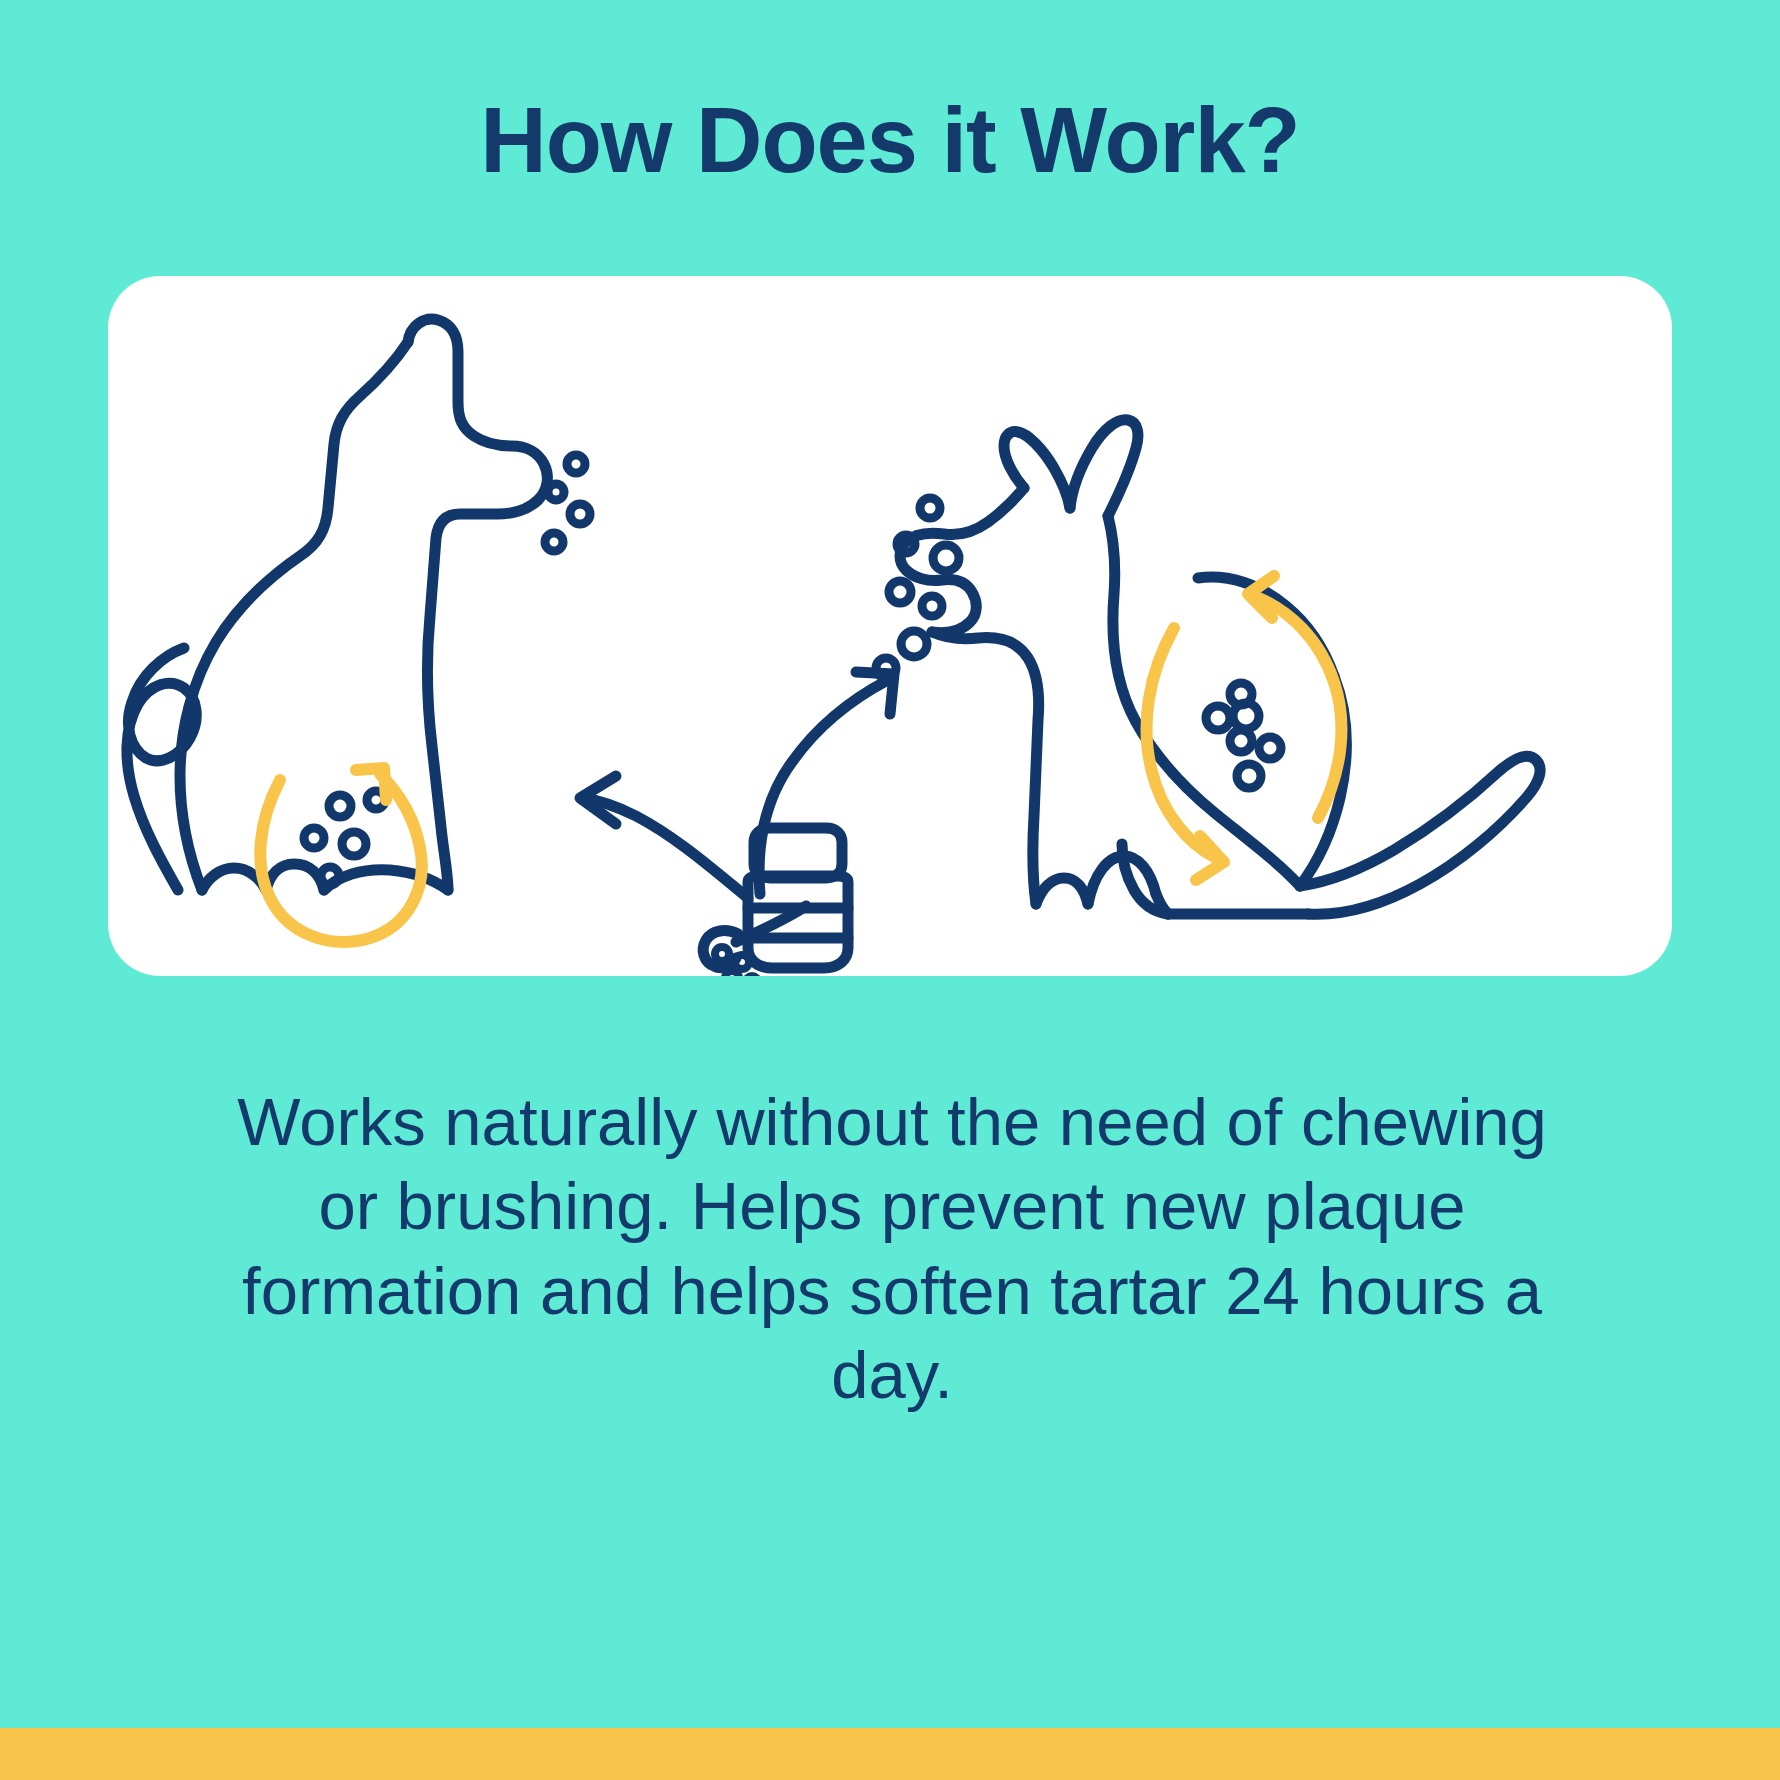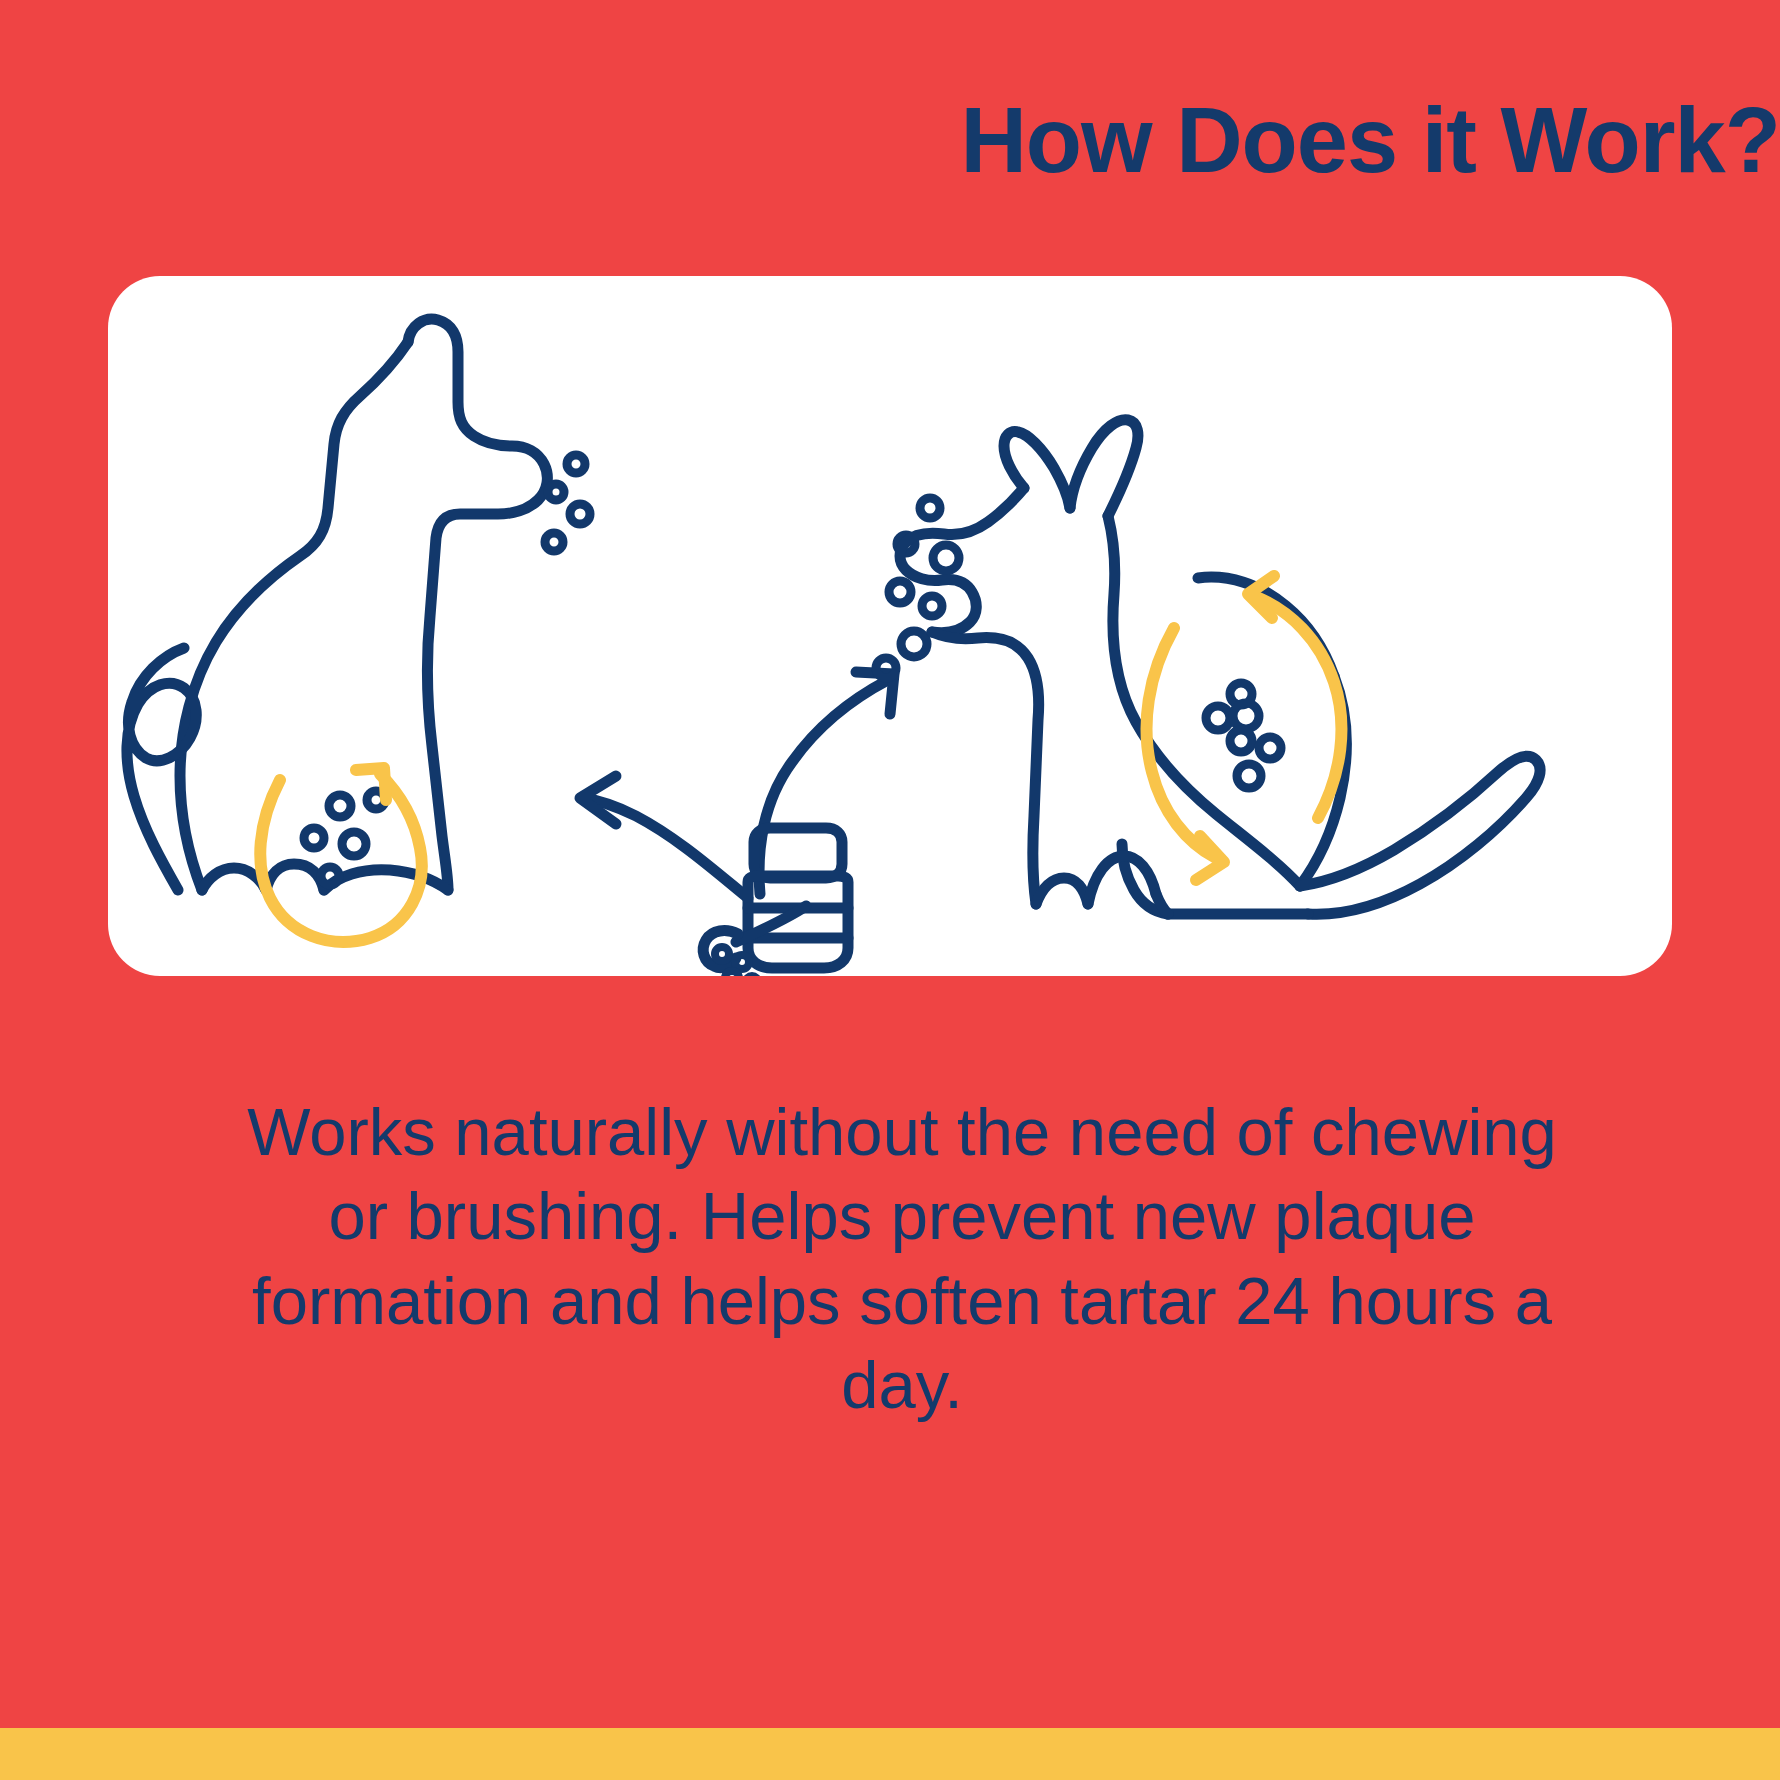--- a/index.html
+++ b/index.html
@@ -11,24 +11,24 @@
     height: 1780px;
     background: #9ED7EE;
     font-family: "Liberation Sans", sans-serif;
     overflow: hidden;
     position: relative;
   }
 
   .page {
     position: absolute;
     inset: 0;
-    background: #ef4444;
+    background: #5eead4;
     display: flex;
     flex-direction: column;
-    align-items: flex-end;
+    align-items: center;
   }
 
   .page-title {
     margin: 0;
     padding-top: 92px;
     font-size: 92px;
     font-weight: 700;
     letter-spacing: -1px;
     color: #143A6B;
     text-align: center;
@@ -50,21 +50,21 @@
     width: 100%;
     height: 100%;
   }
 
   .body-copy {
     position: absolute;
     left: 50%;
     transform: translateX(-50%);
     top: 1078px;
     width: 1360px;
-    margin: 12px;
+    margin: 2px;
     text-align: center;
     font-size: 67px;
     line-height: 1.26;
     color: #143A6B;
     font-weight: 400;
   }
 
   .bottom-bar {
     position: absolute;
     left: 0;

